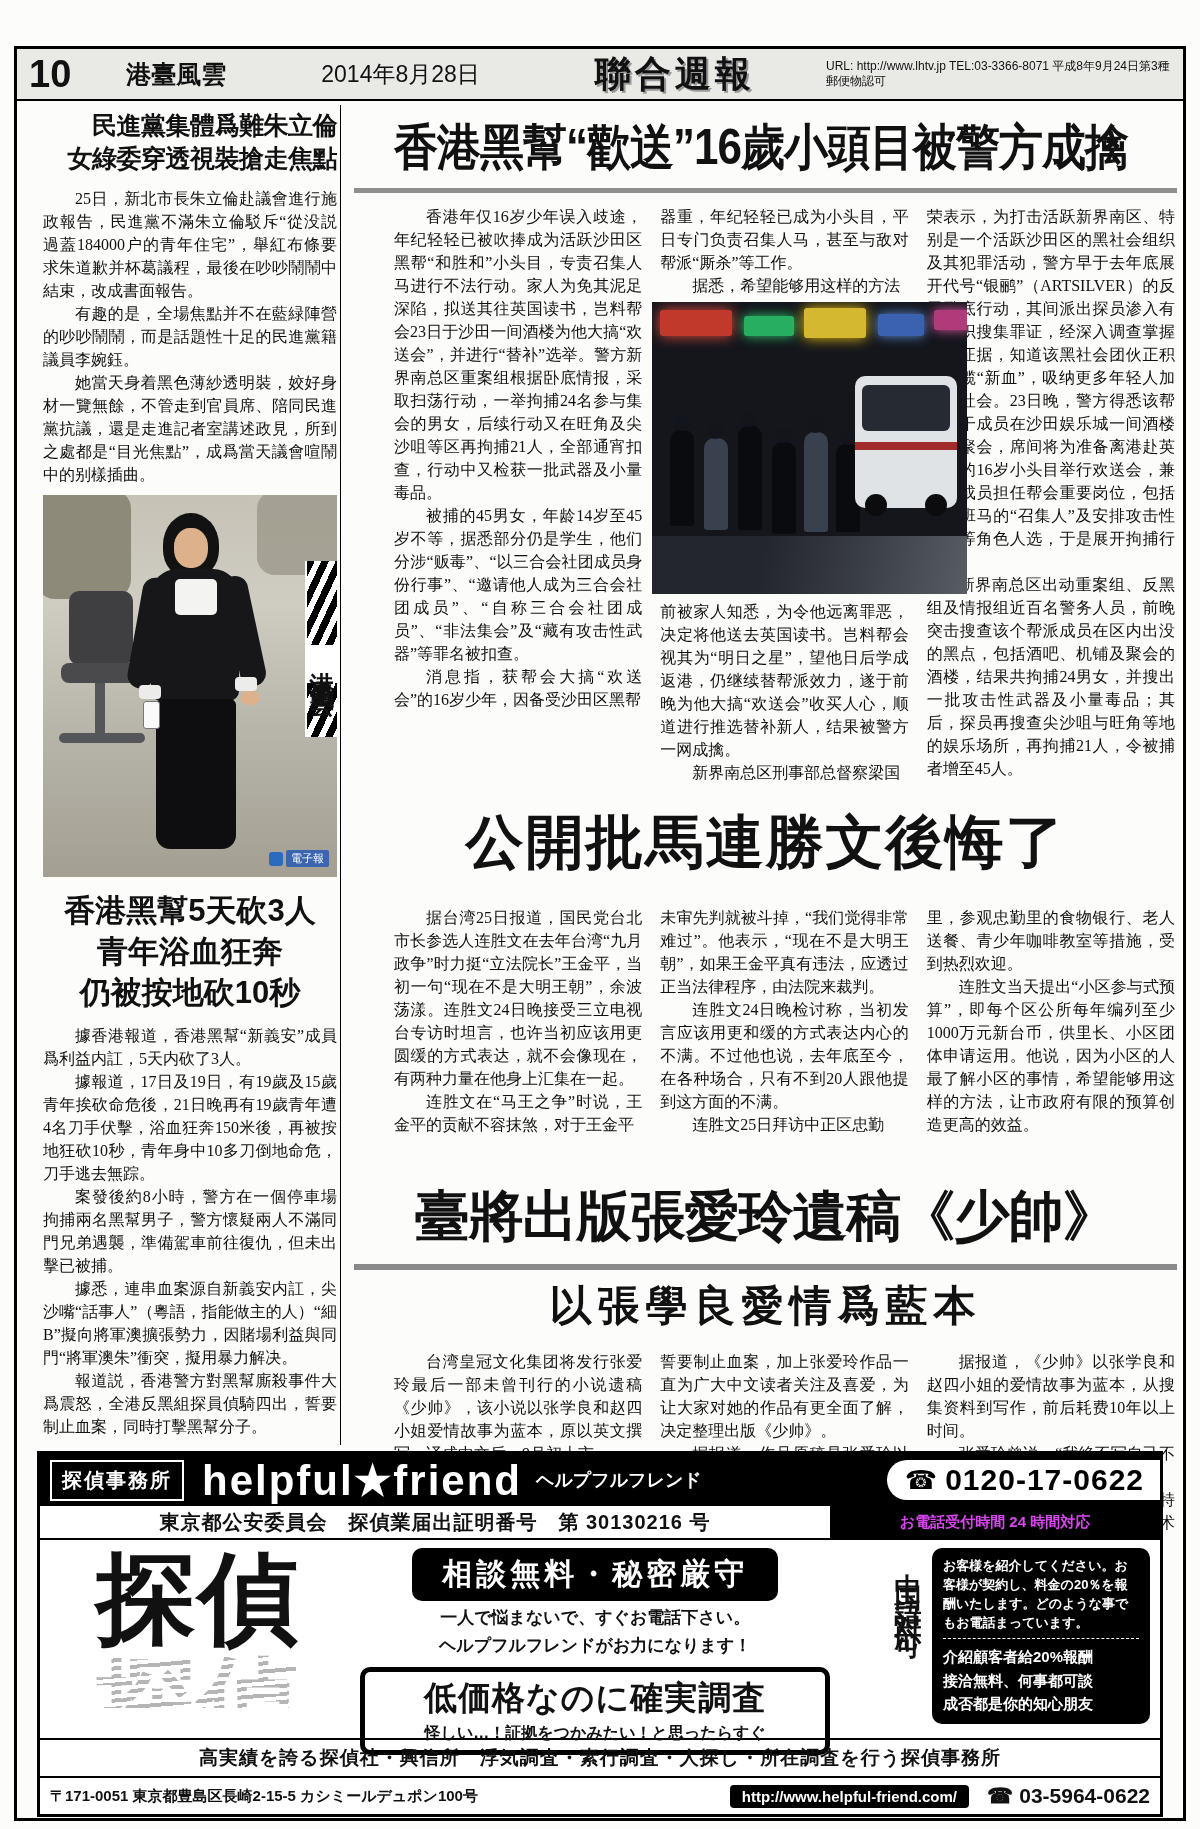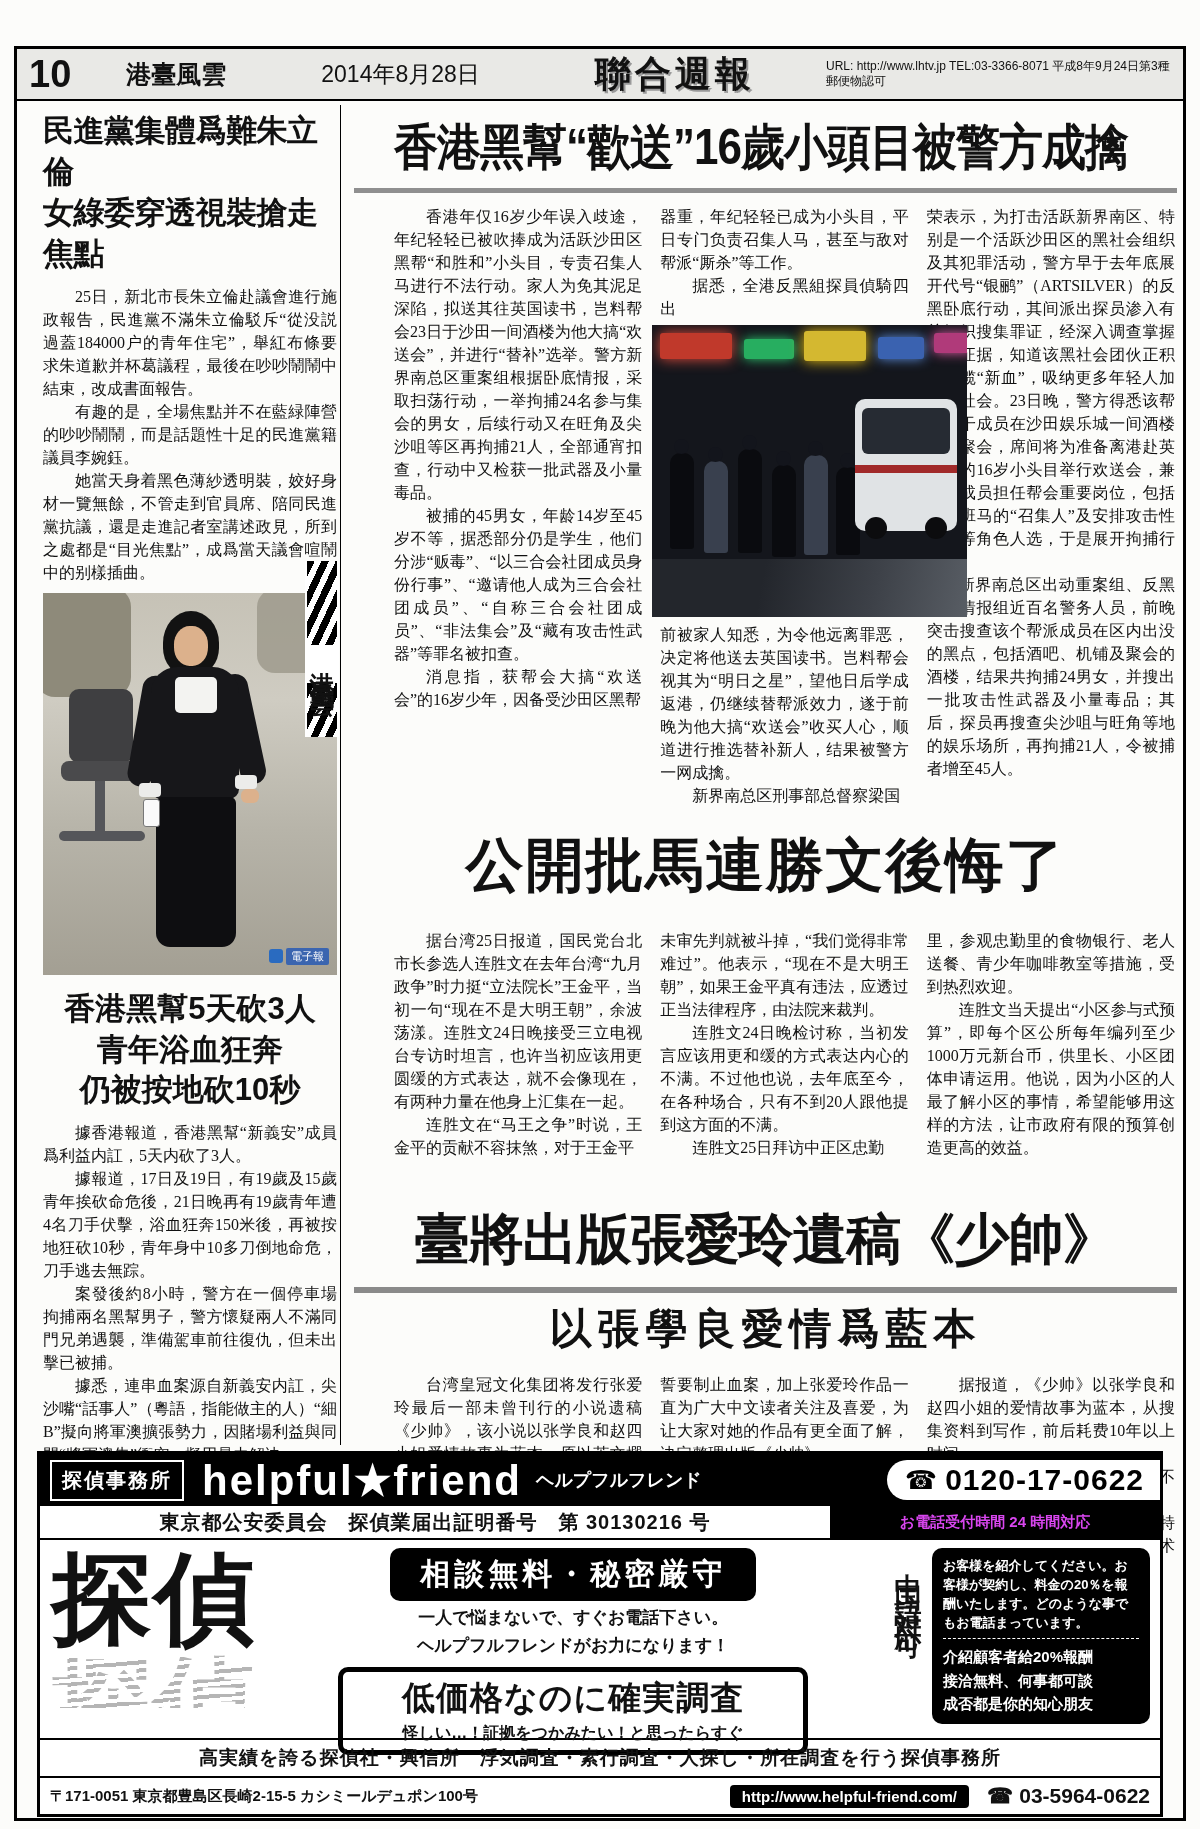--- a/index.html
+++ b/index.html
@@ -15,22 +15,22 @@
   .hdr-date{font-size:23px;margin-left:95px;}
   .hdr-mast{font-size:36px;font-weight:900;letter-spacing:4px;margin-left:115px;text-shadow:2px 2px 0 #9a9a9a;}
   .hdr-contact{margin-left:auto;font-size:12px;line-height:1.25;max-width:345px;text-align:left;}
 
   
   .btxt p{margin:0;font-size:16px;line-height:23px;text-align:justify;text-indent:2em;}
   .btxt p.cont{text-indent:0;}
 
   
   .leftcol{position:absolute;left:26px;top:60px;width:294px;}
-  .lh1{font-family:Liberation Sans, sans-serif;font-weight:900;font-size:31px;line-height:1.32;
-       text-align:left;letter-spacing:-0.5px;margin:2px 0 10px;}
+  .lh1{font-family:Liberation Mono, monospace;font-weight:900;font-size:25px;line-height:1.32;
+       text-align:right;letter-spacing:-0.5px;margin:2px 0 10px;}
   .lh2{font-family:"Liberation Sans",sans-serif;font-weight:900;font-size:31px;line-height:1.32;
        text-align:center;margin:14px 0 10px;}
   .vline{position:absolute;left:323px;top:56px;width:1px;height:1340px;background:#000;}
 
   
   .photoL{position:relative;width:294px;height:382px;margin-top:9px;overflow:hidden;
           background:linear-gradient(180deg,#c6c2b6 0%,#cfccc2 28%,#b7b4a9 62%,#a39f93 100%);}
   .blob1{position:absolute;left:-8px;top:-6px;width:96px;height:110px;background:#8e8a7a;border-radius:20px;}
   .blob2{position:absolute;right:-10px;top:-4px;width:90px;height:84px;background:#9b978a;border-radius:18px;opacity:.8;}
   .chair-back{position:absolute;left:26px;top:96px;width:64px;height:74px;background:#3f3f41;border-radius:10px;}
@@ -107,21 +107,21 @@
   .ad-brand{font-size:42px;font-weight:800;letter-spacing:2px;margin-left:18px;white-space:nowrap;}
   .ad-kana{font-size:18px;font-weight:700;margin-left:14px;}
   .ad-phonepill{margin-left:auto;background:#fff;color:#000;border-radius:26px 0 0 26px;
                 padding:3px 16px 3px 18px;display:flex;align-items:center;gap:8px;}
   .ad-phonepill .pnum{font-size:30px;font-weight:900;letter-spacing:1px;}
   .ad-phonepill .picon{font-size:26px;}
   .ad-row2{height:32px;display:flex;align-items:stretch;border-bottom:2px solid #000;}
   .ad-license{flex:1;display:flex;align-items:center;justify-content:center;font-size:20px;font-weight:700;letter-spacing:1px;}
   .ad-hours{width:330px;background:#000;color:#d946ef;display:flex;align-items:center;justify-content:center;
             font-size:15px;font-weight:700;}
-  .ad-body{display:flex;align-items:flex-start;padding:8px 10px 6px 12px;height:198px;box-sizing:border-box;}
+  .ad-body{display:flex;align-items:flex-start;padding:8px 10px 6px 12px;height:198px;box-sizing:border-box;margin-left:44px;}
   .ad-bigwrap{width:208px;line-height:1;}
   .ad-big{font-size:100px;font-weight:900;letter-spacing:2px;}
   .ghost{position:relative;font-size:100px;font-weight:900;letter-spacing:2px;color:#b5b5b5;
          height:56px;overflow:hidden;margin-top:4px;}
   .ghost::after{content:"";position:absolute;inset:0;
          background:repeating-linear-gradient(175deg,rgba(255,255,255,0) 0 4px,#fff 4px 8px);}
   .ad-center{flex:1;text-align:center;padding:0 8px;}
   .slogan{display:inline-block;background:#000;color:#fff;font-size:30px;font-weight:900;
           padding:6px 30px;border-radius:10px;letter-spacing:4px;}
   .ad-line{font-size:17px;font-weight:700;margin-top:5px;}
@@ -219,21 +219,21 @@
       <div class="hA">香港黑幫“歡送”16歲小頭目被警方成擒</div>
       <div class="grule"></div>
       <div class="cols colsA btxt">
         <div class="col">
           <p>香港年仅16岁少年误入歧途，年纪轻轻已被吹捧成为活跃沙田区黑帮“和胜和”小头目，专责召集人马进行不法行动。家人为免其泥足深陷，拟送其往英国读书，岂料帮会23日于沙田一间酒楼为他大搞“欢送会”，并进行“替补”选举。警方新界南总区重案组根据卧底情报，采取扫荡行动，一举拘捕24名参与集会的男女，后续行动又在旺角及尖沙咀等区再拘捕21人，全部通宵扣查，行动中又检获一批武器及小量毒品。</p>
           <p>被捕的45男女，年龄14岁至45岁不等，据悉部分仍是学生，他们分涉“贩毒”、“以三合会社团成员身份行事”、“邀请他人成为三合会社团成员”、“自称三合会社团成员”、“非法集会”及“藏有攻击性武器”等罪名被扣查。</p>
           <p>消息指，获帮会大搞“欢送会”的16岁少年，因备受沙田区黑帮</p>
         </div>
         <div class="col">
           <p class="cont">器重，年纪轻轻已成为小头目，平日专门负责召集人马，甚至与敌对帮派“厮杀”等工作。</p>
-          <p>据悉，全港反黑組探員偵騎四出</p>
+          <p>据悉，希望能够用这样的方法</p>
 
           <div class="photoA">
             <div class="neon n1"></div>
             <div class="neon n2"></div>
             <div class="neon n3"></div>
             <div class="neon n4"></div>
             <div class="neon n5"></div>
             <div class="fg" style="left:18px;top:128px;height:96px;"></div>
             <div class="fg lite" style="left:52px;top:136px;height:92px;"></div>
             <div class="fg" style="left:86px;top:124px;height:104px;"></div>

